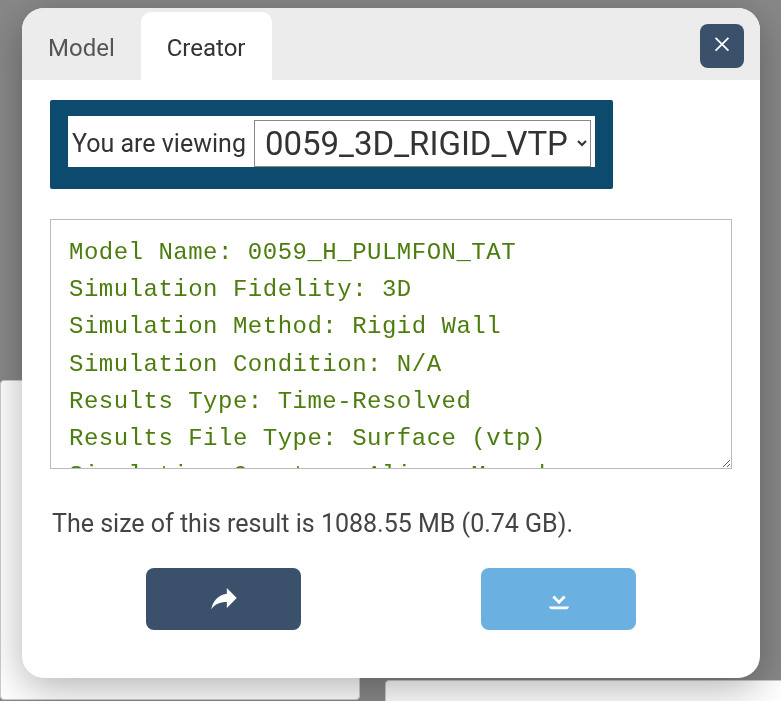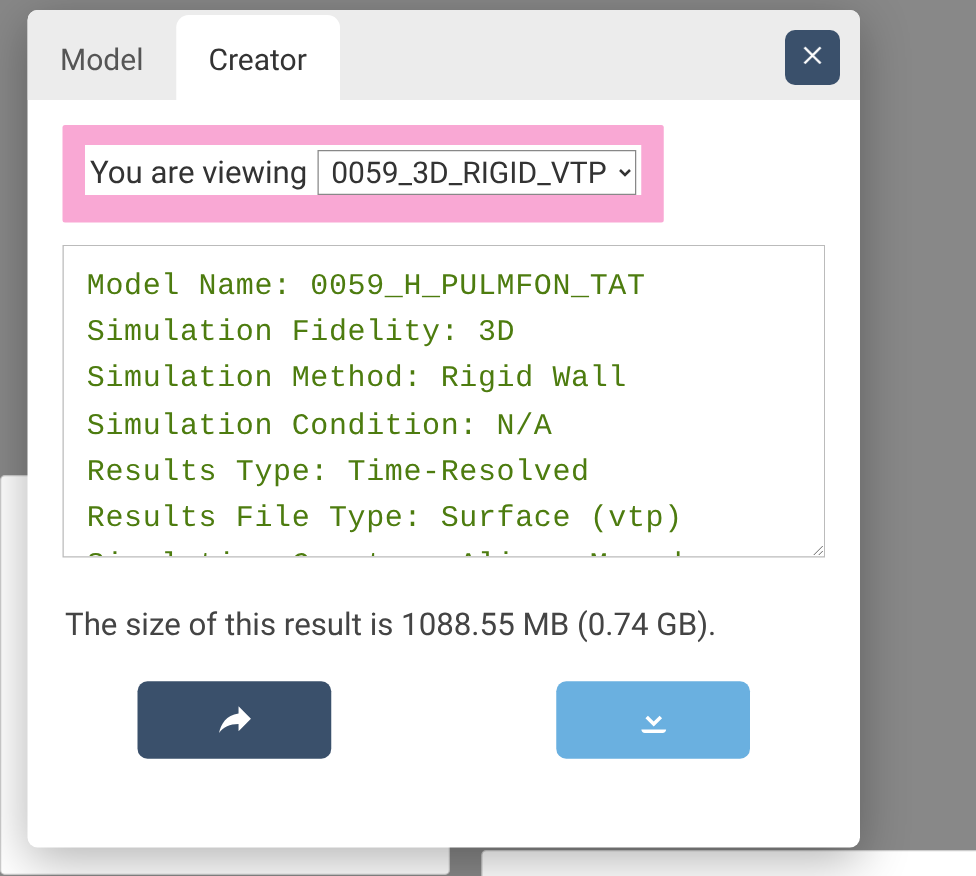--- a/index.html
+++ b/index.html
@@ -34,24 +34,24 @@
     width: 400px;
     height: 100px;
     background: #fff;
     border: 1px solid #ccc;
     border-radius: 4px;
   }
   .modal {
     position: absolute;
     left: 22px;
     top: 8px;
-    width: 666px;
+    width: 738px;
     height: 670px;
     background: #fff;
-    border-radius: 8px;
+    border-radius: 22px;
     box-shadow: 0 10px 40px rgba(0,0,0,0.3);
     display: flex;
     flex-direction: column;
     overflow: hidden;
   }
   .modal-header {
     background: #ececec;
     padding: 0;
     display: flex;
     align-items: flex-start;
@@ -91,42 +91,42 @@
     align-items: center;
     justify-content: center;
   }
   .modal-body {
     padding: 20px 28px 28px;
     flex: 1;
     display: flex;
     flex-direction: column;
   }
   .highlight-box {
-    background: #f9a8d4;
+    background: #0c4a6e;
     padding: 16px 18px 22px;
     border-radius: 2px;
     display: inline-flex;
     align-items: center;
     gap: 10px;
     width: fit-content;
-    margin-bottom: 18px;
+    margin-bottom: 30px;
   }
   .highlight-inner {
     background: #fff;
     padding: 4px 4px 0;
     display: flex;
     align-items: center;
     gap: 8px;
   }
   .viewing-label {
     font-size: 25px;
     color: #333;
   }
   .result-select {
-    font-size: 24px;
+    font-size: 33px;
     font-family: inherit;
     padding: 2px 6px;
     border: 1px solid #888;
     background: #fff;
     color: #333;
   }
   .details-box {
     border: 1px solid #bbb;
     background: #fff;
     height: 250px;

